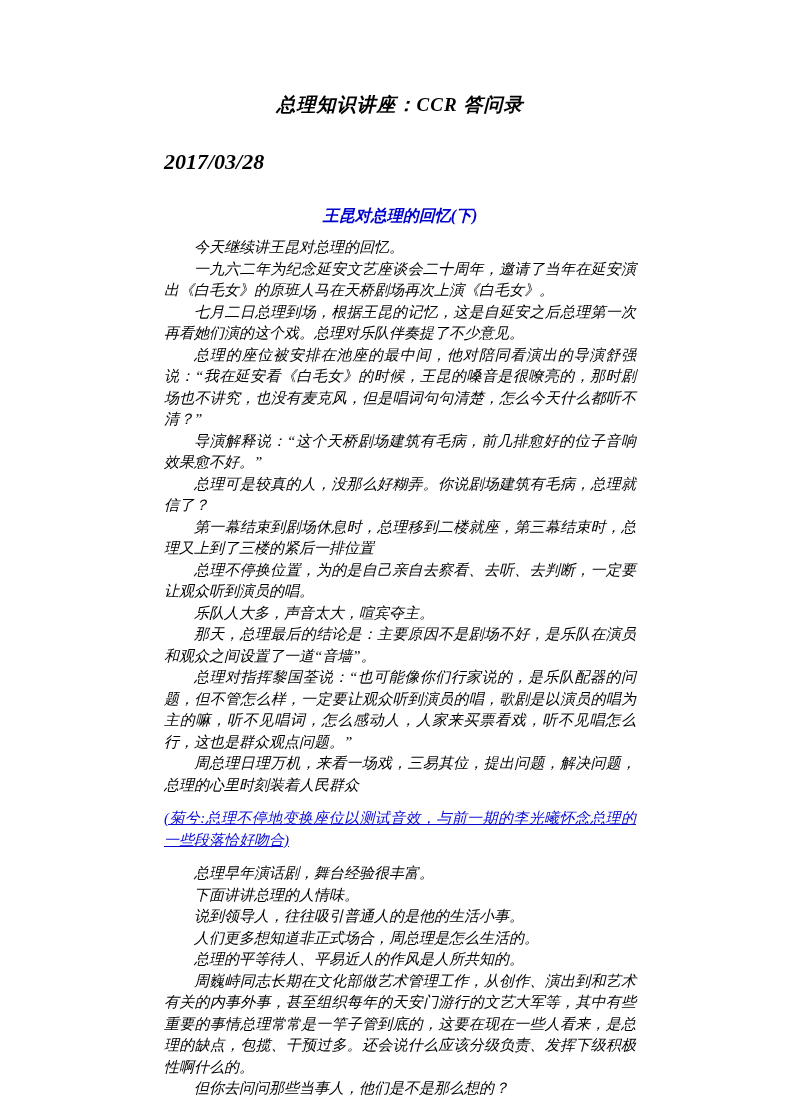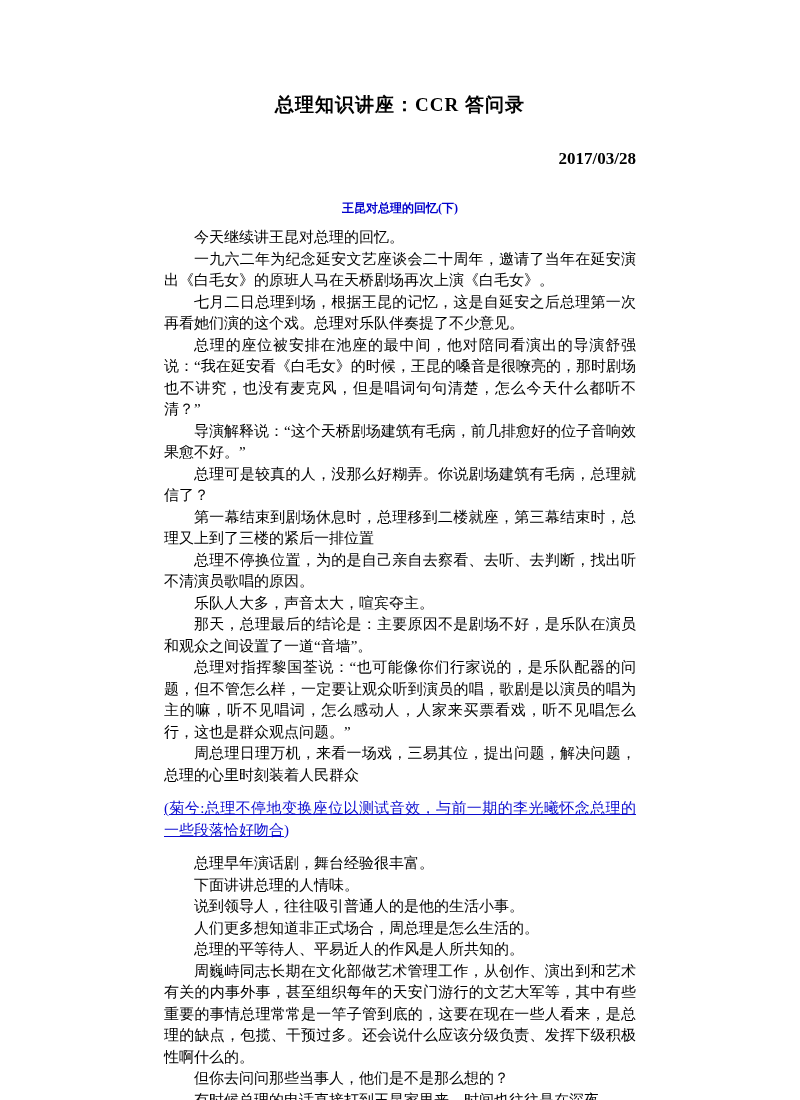--- a/index.html
+++ b/index.html
@@ -16,40 +16,41 @@
   }
   .page{
     position:relative;
     width:652px;
     height:1100px;
     margin:0 auto;
     background:var(--page-bg);
     box-sizing:border-box;
     padding:92px 90px 0 90px;
     overflow:hidden;
+    font-style:italic;
   }
   .doc-title{
     margin:0;
     text-align:center;
     font-size:19px;
     font-weight:bold;
     color:var(--body-text);
     letter-spacing:1px;
   }
   .doc-date{
     margin:31px 0 0 0;
-    text-align:right;
-    font-size:17px;
+    text-align:left;
+    font-size:22px;
     font-weight:bold;
     color:var(--body-text);
   }
   .section-heading{
     margin:31px 0 10px 0;
     text-align:center;
-    font-size:12px;
+    font-size:16px;
     font-weight:bold;
     color:var(--heading-blue);
   }
   .doc-body{
     margin-top:3px;
     font-size:15px;
     line-height:21.5px;
     text-align:justify;
   }
   .doc-body p{margin:0;}
@@ -75,21 +76,21 @@
   <h2 class="section-heading">王昆对总理的回忆(下)</h2>
 
   <div class="doc-body">
       <p class="para">今天继续讲王昆对总理的回忆。</p>
       <p class="para">一九六二年为纪念延安文艺座谈会二十周年，邀请了当年在延安演出《白毛女》的原班人马在天桥剧场再次上演《白毛女》。</p>
       <p class="para">七月二日总理到场，根据王昆的记忆，这是自延安之后总理第一次再看她们演的这个戏。总理对乐队伴奏提了不少意见。</p>
       <p class="para">总理的座位被安排在池座的最中间，他对陪同看演出的导演舒强说：“我在延安看《白毛女》的时候，王昆的嗓音是很嘹亮的，那时剧场也不讲究，也没有麦克风，但是唱词句句清楚，怎么今天什么都听不清？”</p>
       <p class="para">导演解释说：“这个天桥剧场建筑有毛病，前几排愈好的位子音响效果愈不好。”</p>
       <p class="para">总理可是较真的人，没那么好糊弄。你说剧场建筑有毛病，总理就信了？</p>
       <p class="para">第一幕结束到剧场休息时，总理移到二楼就座，第三幕结束时，总理又上到了三楼的紧后一排位置</p>
-      <p class="para">总理不停换位置，为的是自己亲自去察看、去听、去判断，找出听不清演员歌唱的原因。</p>
+      <p class="para">总理不停换位置，为的是自己亲自去察看、去听、去判断，一定要让观众听到演员的唱。</p>
       <p class="para">乐队人大多，声音太大，喧宾夺主。</p>
       <p class="para">那天，总理最后的结论是：主要原因不是剧场不好，是乐队在演员和观众之间设置了一道“音墙”。</p>
       <p class="para">总理对指挥黎国荃说：“也可能像你们行家说的，是乐队配器的问题，但不管怎么样，一定要让观众听到演员的唱，歌剧是以演员的唱为主的嘛，听不见唱词，怎么感动人，人家来买票看戏，听不见唱怎么行，这也是群众观点问题。”</p>
       <p class="para">周总理日理万机，来看一场戏，三易其位，提出问题，解决问题，总理的心里时刻装着人民群众</p>
       <p class="annotation">(菊兮:总理不停地变换座位以测试音效，与前一期的李光曦怀念总理的一些段落恰好吻合)</p>
       <p class="para">总理早年演话剧，舞台经验很丰富。</p>
       <p class="para">下面讲讲总理的人情味。</p>
       <p class="para">说到领导人，往往吸引普通人的是他的生活小事。</p>
       <p class="para">人们更多想知道非正式场合，周总理是怎么生活的。</p>
       <p class="para">总理的平等待人、平易近人的作风是人所共知的。</p>

